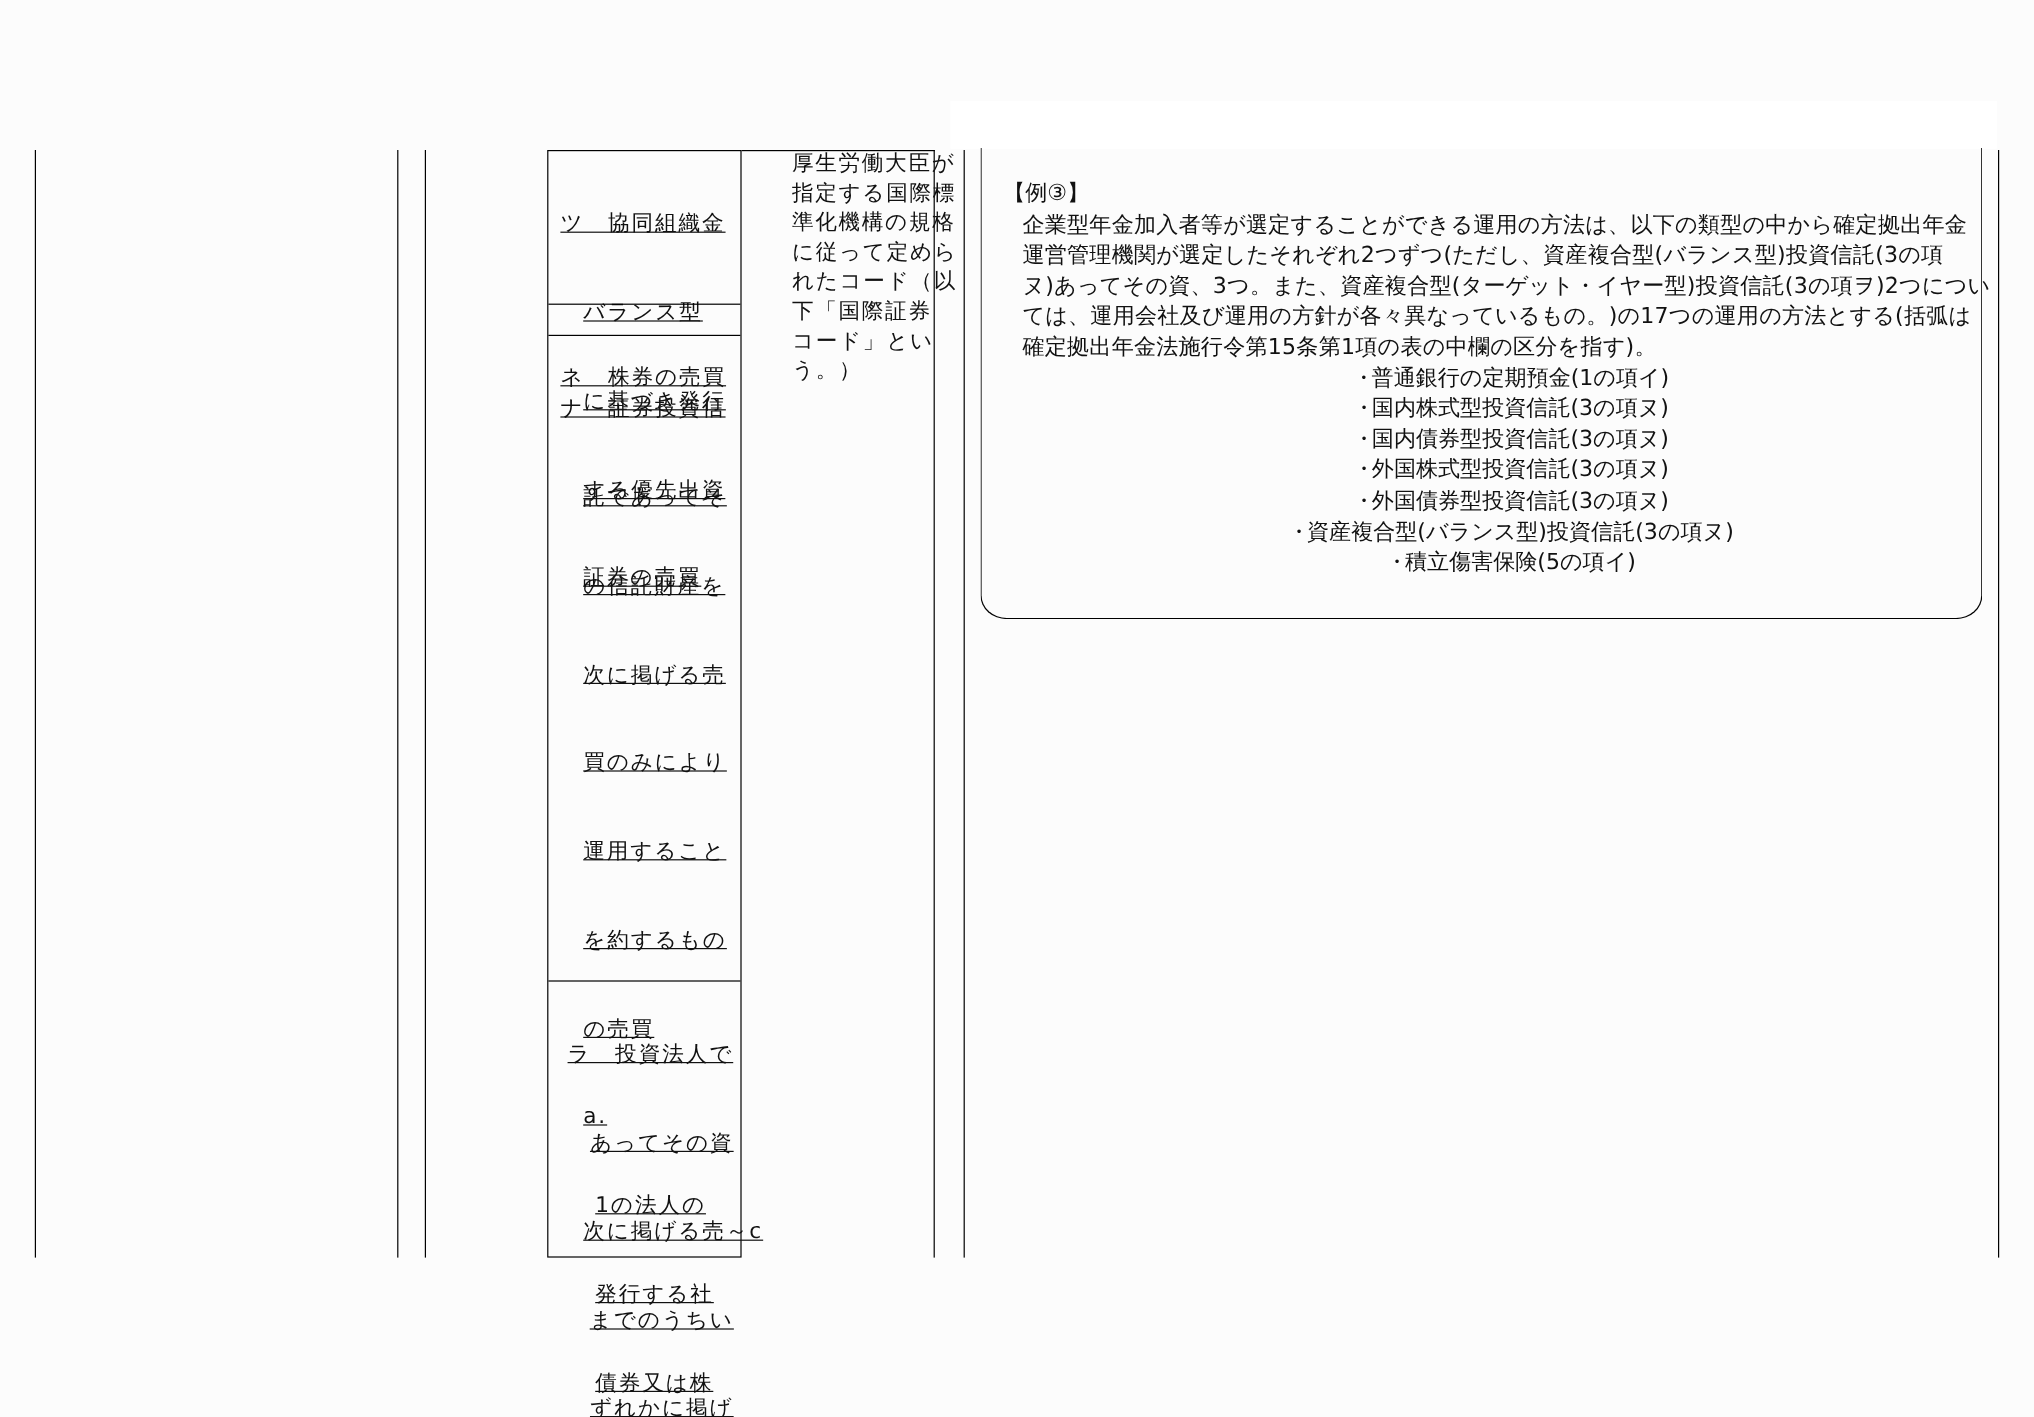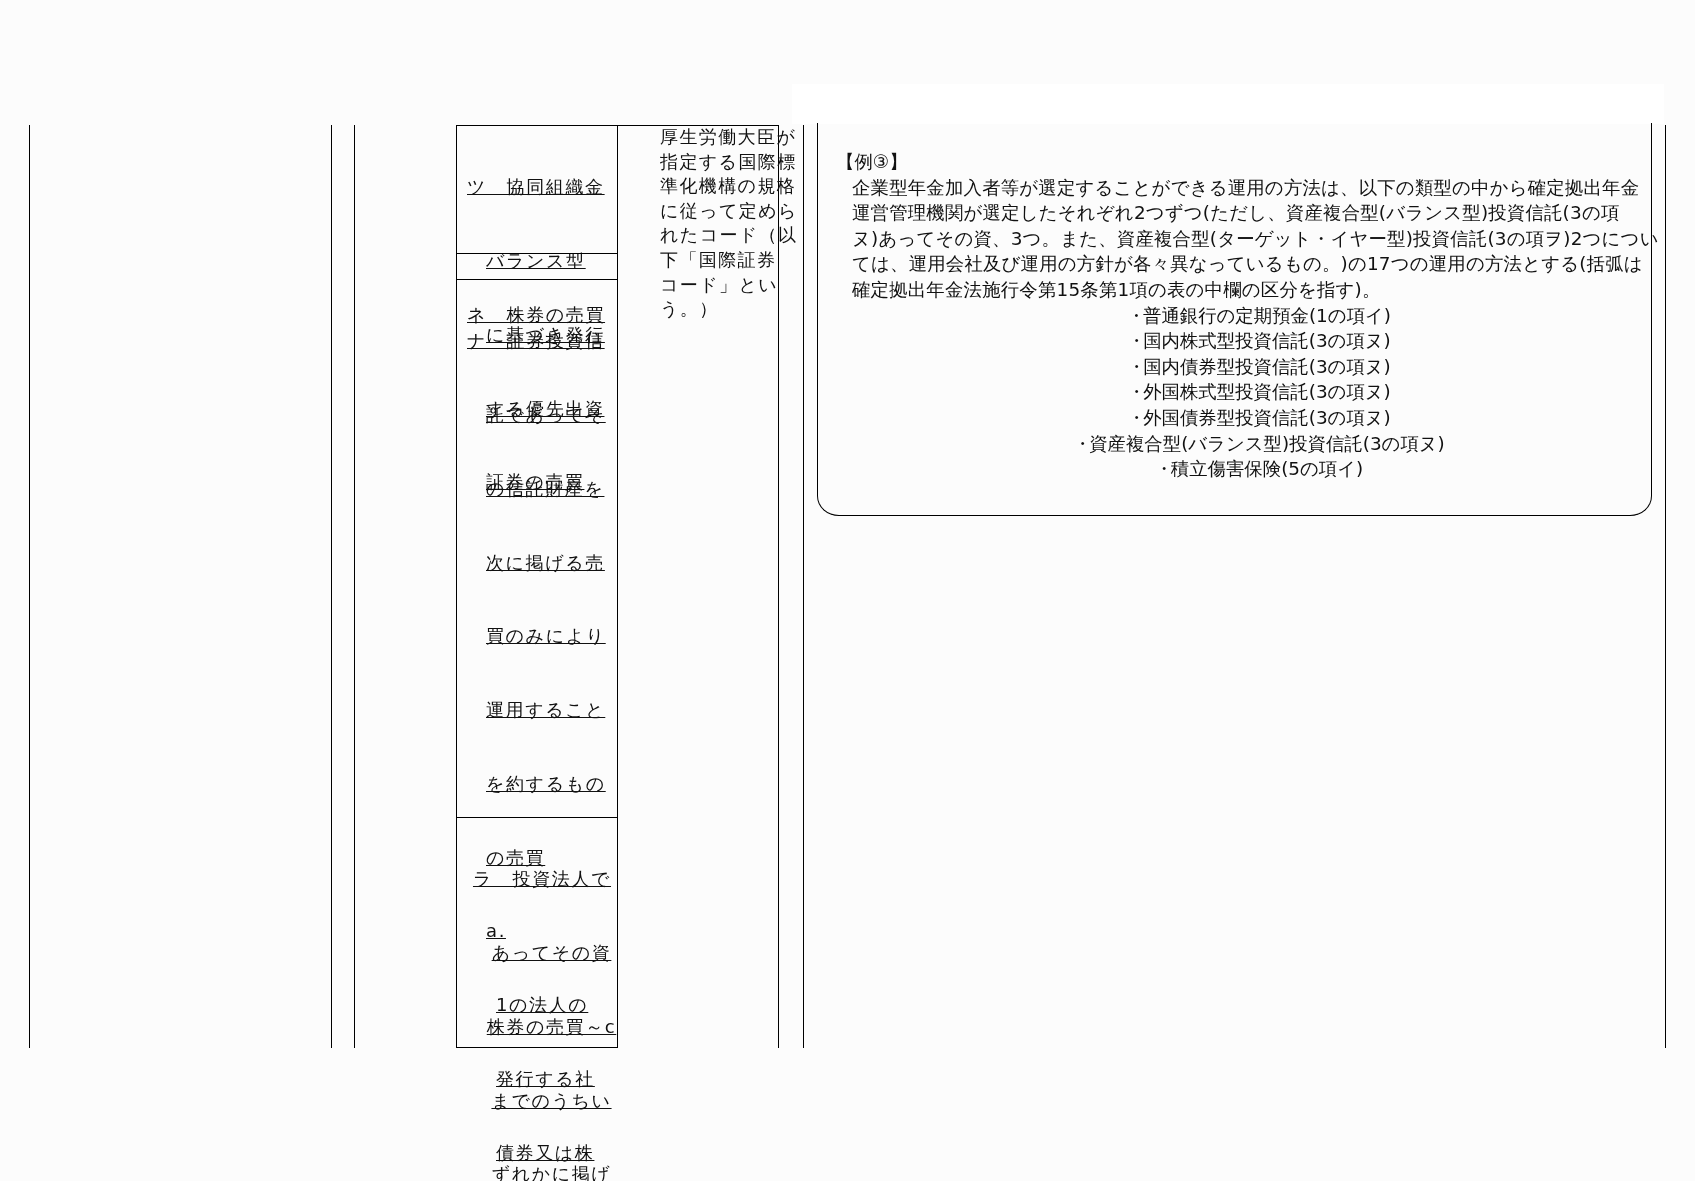--- a/index.html
+++ b/index.html
@@ -144,21 +144,21 @@
     
     
     
     
     
   </div>
 
   <div class="cell bordered" style="top:691px; height:230px;text-align:center;">
     <span class="ln ind0">ラ　投資法人で</span>
     <span class="ln ind2">あってその資</span>
-    <span class="ln ind2">株券の売買～c</span>
+    <span class="ln ind2">次に掲げる売～c</span>
     <span class="ln ind2">までのうちい</span>
     <span class="ln ind2">ずれかに掲げ</span>
     
     
     
     
   </div>
 </div>
 
 <div class="hline" style="left:618px; top:125px; width:161px;"></div>

